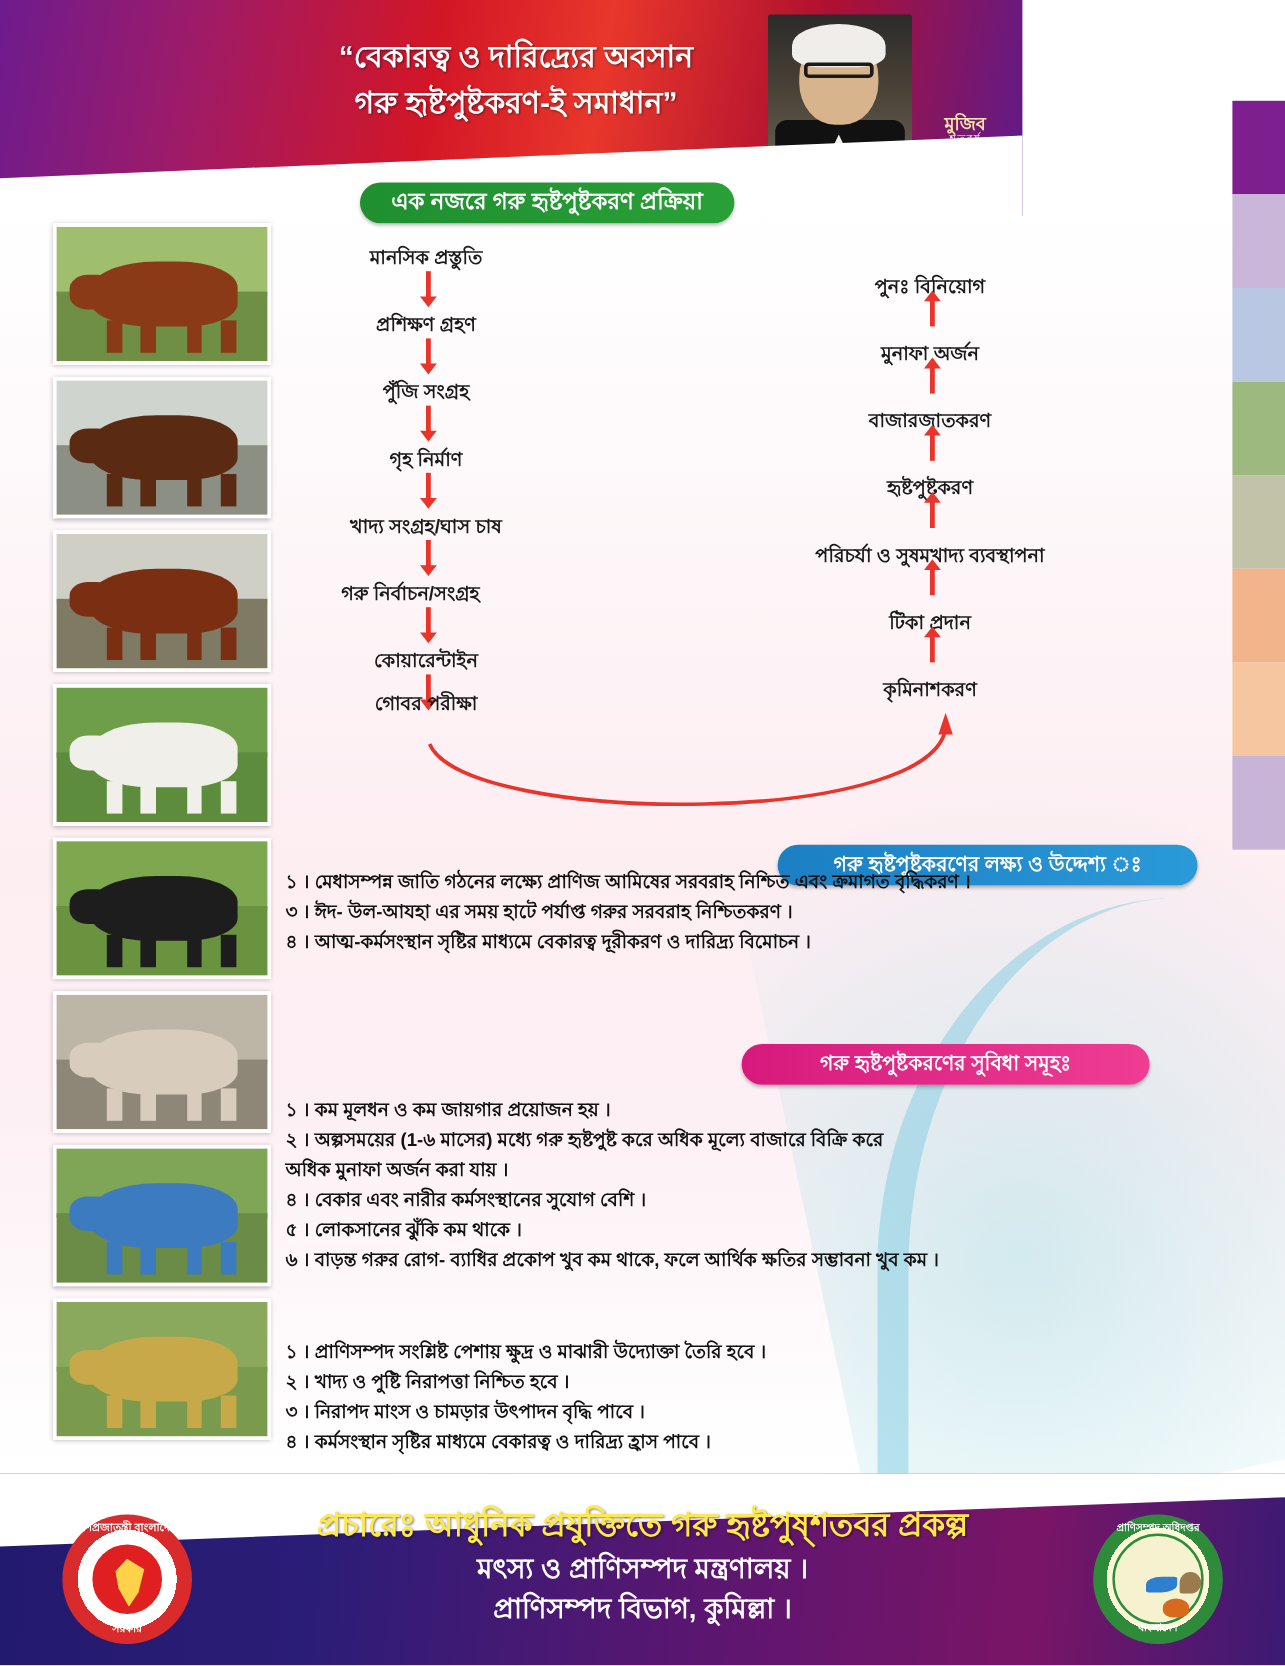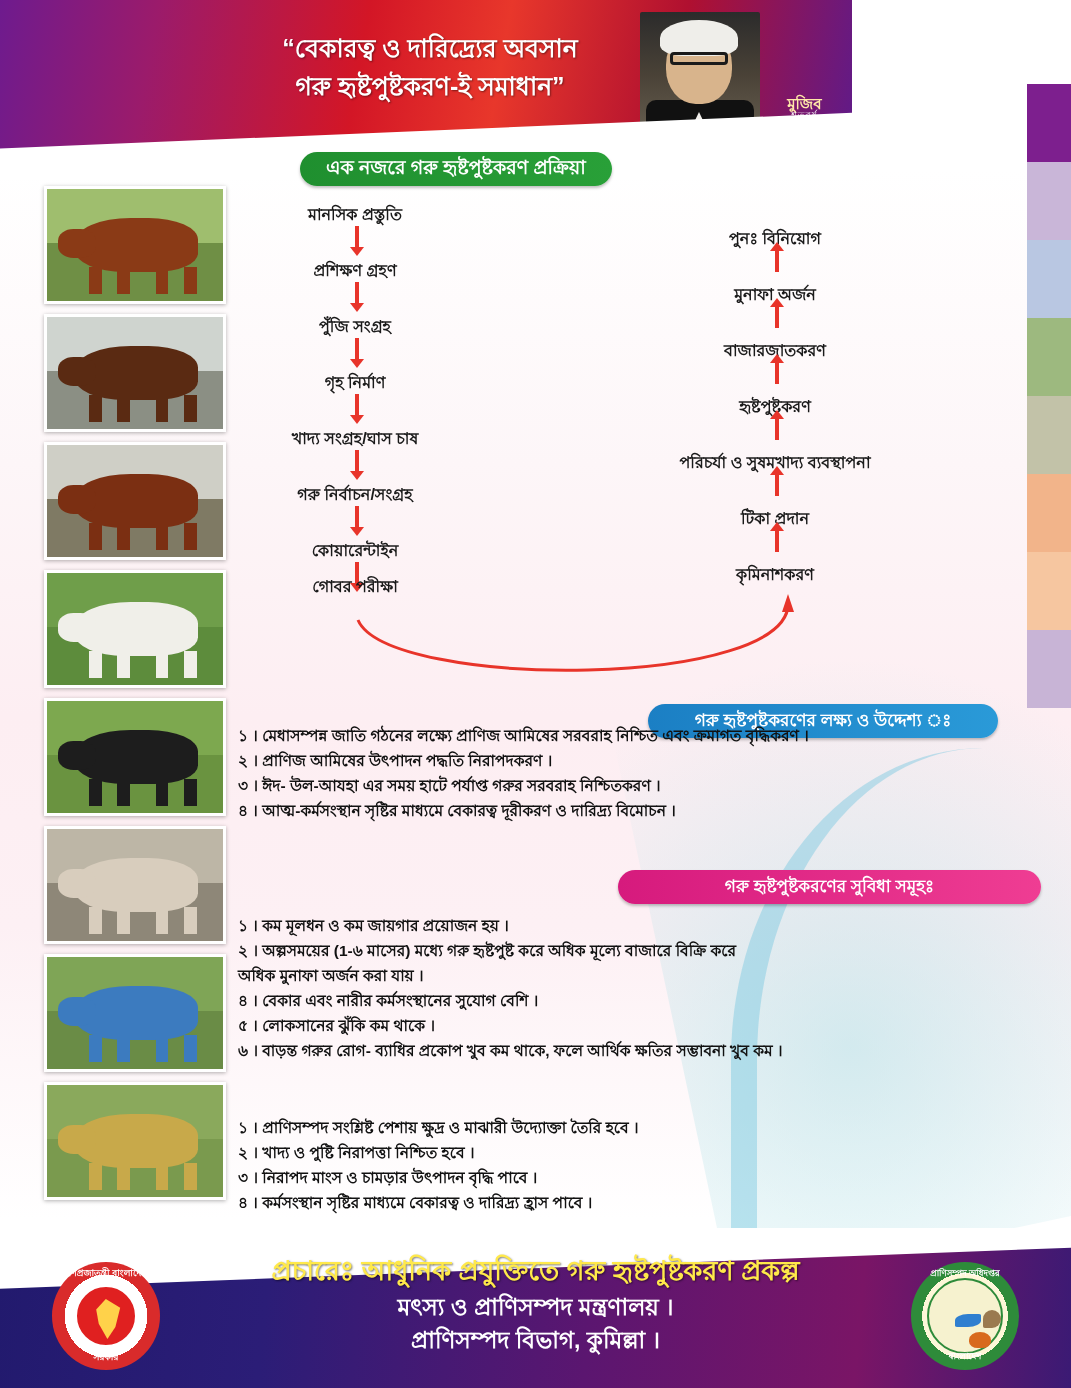--- a/index.html
+++ b/index.html
@@ -99,21 +99,21 @@
   .banner {
     position: absolute; height: 34px; border-radius: 17px;
     color: #ffffff; font-size: 19px; font-weight: bold;
     display: flex; align-items: center; justify-content: center;
     padding: 0 26px;
     box-shadow: 0 2px 3px rgba(0,0,0,.25);
   }
   .banner-main { left: 300px; top: 152px; background: linear-gradient(90deg,#1f8f2f,#29a038); }
   .banner-main span { color:#ffffff; }
   .banner-goal { left: 648px; top: 704px; width: 350px; background: linear-gradient(90deg,#1b7fc4,#2a9ad8); font-size:17px; }
-  .banner-adv  { left: 618px; top: 870px; width: 423px; background: linear-gradient(90deg,#d61a7d,#ef3d93); font-size:17px; }
+  .banner-adv  { left: 618px; top: 870px; width: 340px; background: linear-gradient(90deg,#d61a7d,#ef3d93); font-size:17px; }
   .banner-res  { left: 648px; top: 1073px; width: 350px; background: linear-gradient(90deg,#2e9c3e,#3fb851); font-size:17px; }
 
   
   .photo {
     position: absolute; left: 44px; width: 182px; height: 118px;
     border: 3px solid #ffffff; box-shadow: 0 1px 4px rgba(0,0,0,.3);
     overflow: hidden;
   }
   .photo .sky { position:absolute; left:0; top:0; width:100%; height:52%; }
   .photo .ground { position:absolute; left:0; bottom:0; width:100%; height:52%; }
@@ -344,21 +344,21 @@
       <div class="flow-item" style="top: 202px; left: 355px; transform: translateX(-50%);">মানসিক প্রস্তুতি</div>
       <div class="arrow-down" style="left: 355px; height: 22px; top: 226px;"></div>
       <div class="flow-item" style="top: 258px; left: 355px; transform: translateX(-50%);">প্রশিক্ষণ গ্রহণ</div>
       <div class="arrow-down" style="left: 355px; height: 22px; top: 282px;"></div>
       <div class="flow-item" style="top: 314px; left: 355px; transform: translateX(-50%);">পুঁজি সংগ্রহ</div>
       <div class="arrow-down" style="left: 355px; height: 22px; top: 338px;"></div>
       <div class="flow-item" style="top: 370px; left: 355px; transform: translateX(-50%);">গৃহ নির্মাণ</div>
       <div class="arrow-down" style="left: 355px; height: 22px; top: 394px;"></div>
       <div class="flow-item" style="top: 426px; left: 355px; transform: translateX(-50%);">খাদ্য সংগ্রহ/ঘাস চাষ</div>
       <div class="arrow-down" style="left: 355px; height: 22px; top: 450px;"></div>
-      <div class="flow-item" style="top: 482px; left: 355px; transform: translateX(-50%); text-align: center;">গরু নির্বাচন/সংগ্রহ</div>
+      <div class="flow-item" style="top: 482px; left: 342px; transform: translateX(-50%); text-align: center;">গরু নির্বাচন/সংগ্রহ</div>
       <div class="arrow-down" style="left: 355px; height: 22px; top: 506px;"></div>
       <div class="flow-item" style="top: 538px; left: 355px; transform: translateX(-50%);">কোয়ারেন্টাইন</div>
       <div class="arrow-down" style="left: 355px; height: 22px; top: 562px;"></div>
       <div class="flow-item" style="top: 574px; left: 355px; transform: translateX(-50%);">গোবর পরীক্ষা</div>
     </div>
   <div id="flow-right">
       <div class="flow-item" style="top: 226px; left: 775px; transform: translateX(-50%);">পুনঃ বিনিয়োগ</div>
       <div class="arrow-up" style="left: 775px; height: 22px; top: 250px;"></div>
       <div class="flow-item" style="top: 282px; left: 775px; transform: translateX(-50%);">মুনাফা অর্জন</div>
       <div class="arrow-up" style="left: 775px; height: 22px; top: 306px;"></div>
@@ -376,21 +376,20 @@
   <svg class="curve-svg" width="760" height="520">
     <path d="M 120 450 C 150 520, 560 520, 550 430" fill="none" stroke="#e8342a" stroke-width="3"></path>
     <polygon points="550,424 544,442 556,442" fill="#e8342a"></polygon>
   </svg>
 
   <div class="banner banner-goal">
     <span>গরু হৃষ্টপুষ্টকরণের লক্ষ্য ও উদ্দেশ্য ঃ</span>
   </div>
   <ul class="list list-goal" id="list-goals">
       <li>১ । মেধাসম্পন্ন জাতি গঠনের লক্ষ্যে প্রাণিজ আমিষের সরবরাহ নিশ্চিত এবং ক্রমাগত বৃদ্ধিকরণ  ।</li>
-      <li>২ । প্রাণিজ আমিষের উৎপাদন পদ্ধতি নিরাপদকরণ ।</li>
       <li>৩ । ঈদ- উল-আযহা এর সময় হাটে পর্যাপ্ত গরুর সরবরাহ নিশ্চিতকরণ ।</li>
       <li>৪ । আত্ম-কর্মসংস্থান সৃষ্টির মাধ্যমে বেকারত্ব দূরীকরণ ও দারিদ্র্য বিমোচন ।</li>
     </ul>
 
   <div class="banner banner-adv">
     <span>গরু হৃষ্টপুষ্টকরণের সুবিধা সমূহঃ</span>
   </div>
   <ul class="list list-adv" id="list-adv">
       <li>১ । কম মূলধন ও কম জায়গার প্রয়োজন হয় ।</li>
       <li>২ । অল্পসময়ের (1-৬ মাসের) মধ্যে গরু হৃষ্টপুষ্ট করে অধিক মূল্যে বাজারে বিক্রি করে</li>
@@ -402,21 +401,21 @@
 
   <ul class="list list-res" id="list-res">
       <li>১ । প্রাণিসম্পদ সংশ্লিষ্ট পেশায় ক্ষুদ্র ও মাঝারী উদ্যোক্তা তৈরি হবে ।</li>
       <li>২ । খাদ্য ও পুষ্টি নিরাপত্তা নিশ্চিত হবে ।</li>
       <li>৩ । নিরাপদ মাংস ও চামড়ার উৎপাদন বৃদ্ধি পাবে ।</li>
       <li>৪ । কর্মসংস্থান সৃষ্টির মাধ্যমে বেকারত্ব ও দারিদ্র্য হ্রাস পাবে ।</li>
     </ul>
 
   <div class="footer">
     <div class="footer-text">
-      <div class="l1">প্রচারেঃ আধুনিক প্রযুক্তিতে গরু হৃষ্টপুষ্টকরণ প্রকল্প</div>
+      <div class="l1">প্রচারেঃ আধুনিক প্রযুক্তিতে গরু হৃষ্টপুষ্শতবর প্রকল্প</div>
       <div class="l2">মৎস্য ও প্রাণিসম্পদ মন্ত্রণালয় ।</div>
       <div class="l3">প্রাণিসম্পদ বিভাগ, কুমিল্লা ।</div>
     </div>
 
     <div class="seal seal-right">
       <div class="txt-top">প্রাণিসম্পদ অধিদপ্তর</div>
       <div class="inner">
         <div class="fish"></div>
         <div class="bird"></div>
         <div class="hen"></div>

